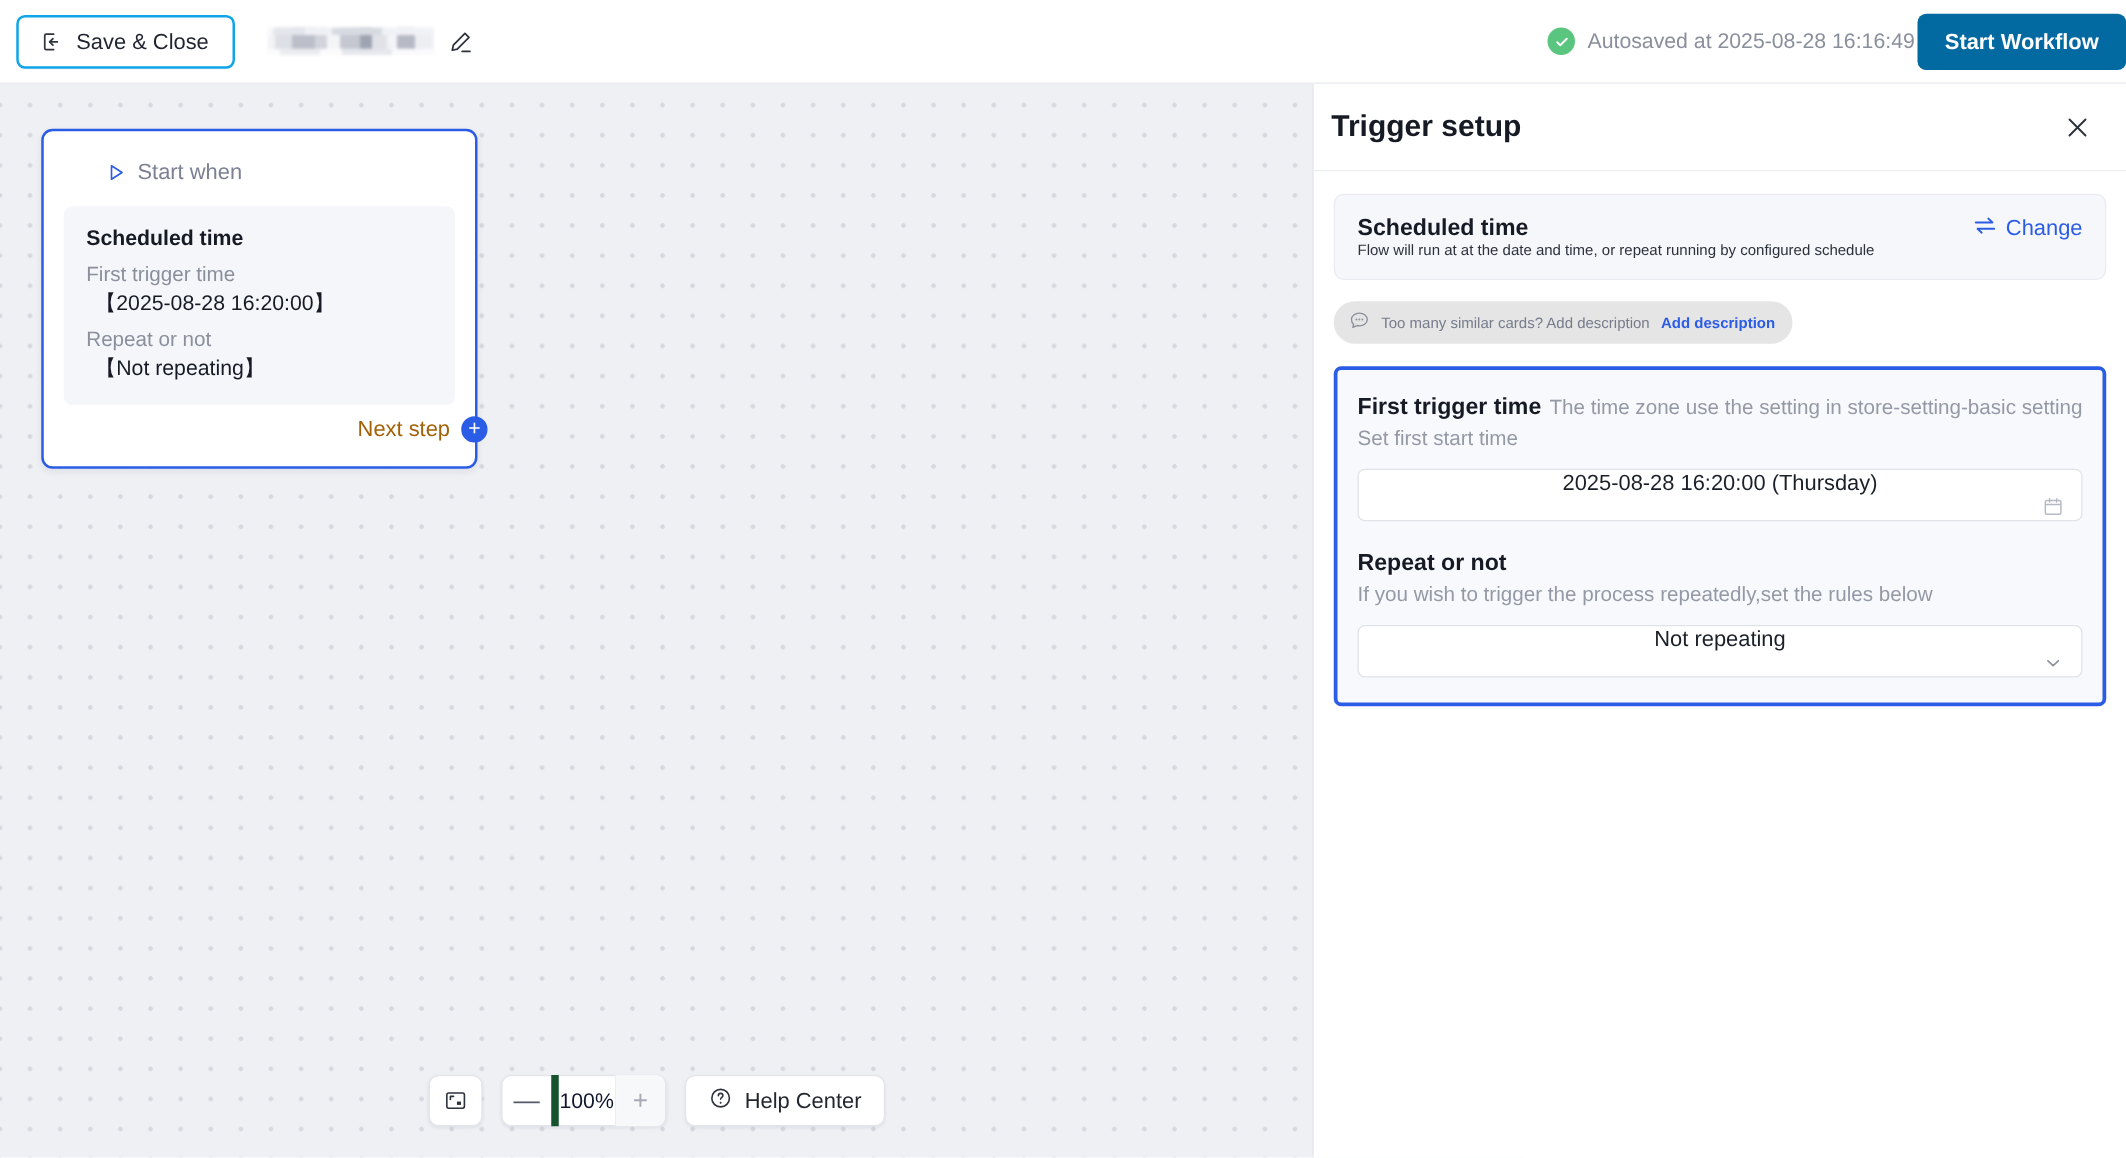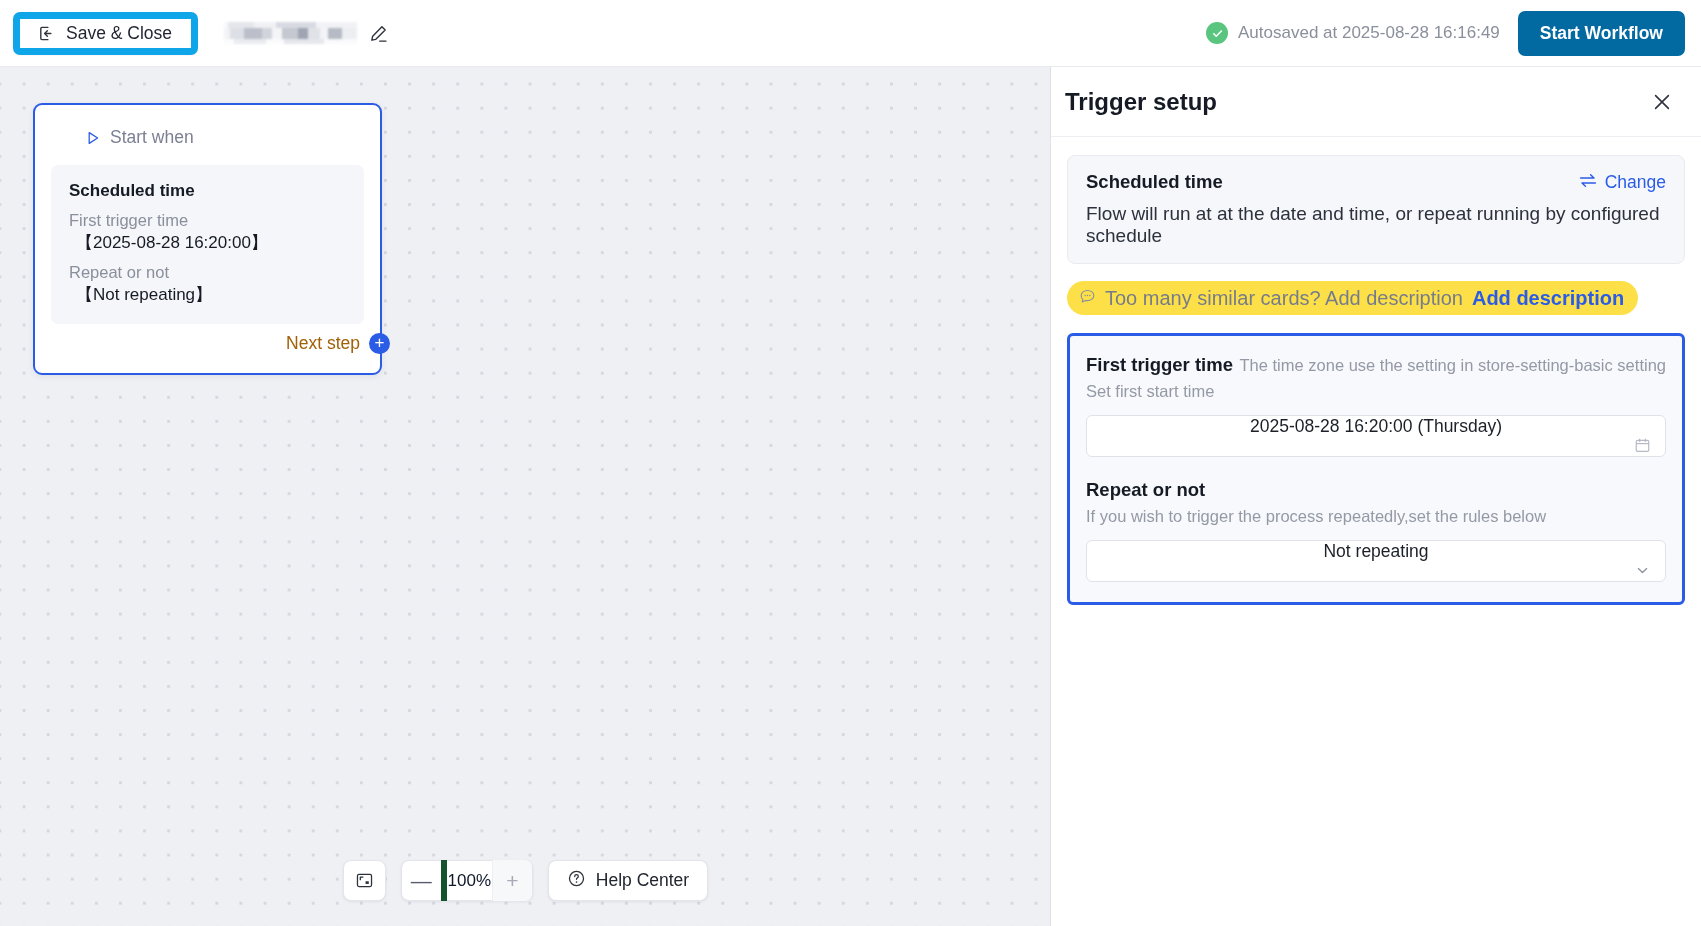--- a/index.html
+++ b/index.html
@@ -18,21 +18,21 @@
     background: #ffffff;
     border-bottom: 1px solid #e8eaef;
     display: flex; align-items: center;
     z-index: 20;
   }
   .save-close-btn {
     margin-left: 13px;
     height: 43px;
     display: flex; align-items: center; gap: 10px;
     padding: 0 19px 0 17px;
-    border: 7px solid #0ea5e9;
+    border: 2px solid #0ea5e9;
     border-radius: 7px;
     background: #fff;
     color: #1f2430;
     font-size: 17.5px;
     cursor: pointer;
     box-shadow: 0 1px 1px rgba(16,24,40,0.03);
   }
   .save-close-btn svg { display: block; }
 
   .doc-title-wrap {
@@ -68,22 +68,21 @@
   .doc-title-redacted::after {
     content: "";
     position: absolute; left: 0; right: 0; bottom: 0; height: 5px;
     background: linear-gradient(90deg,#fafbfc 0 10px,#e9ebf0 10px 42px,#fbfbfc 42px 60px,#e4e6ec 60px 100px,#fafafc 100px 133px);
   }
   .edit-pencil { cursor: pointer; display: flex; align-items: center; }
 
   .topbar-right {
     margin-left: auto;
     display: flex; align-items: center;
-    padding-right: 16px;
-    gap: 18px;
+    gap: 2px;
   }
   .autosave {
     display: flex; align-items: center; gap: 10px;
     color: #8a8f9c; font-size: 17px;
   }
   .check-badge {
     width: 22px; height: 22px; border-radius: 50%;
     background: #5ac57e;
     display: flex; align-items: center; justify-content: center;
   }
@@ -226,30 +225,30 @@
     border-radius: 8px;
     padding: 15px 18px 16px 18px;
   }
   .sched-row1 { display: flex; align-items: center; }
   .sched-title { font-size: 18.5px; font-weight: bold; color: #151a24; }
   .change-link {
     margin-left: auto;
     display: flex; align-items: center; gap: 8px;
     color: #2b5ce6; font-size: 17.5px; cursor: pointer;
   }
-  .sched-desc { margin-top: 10px; font-size: 19px; color: #2c313c; }
+  .sched-desc { font-size: 12px; color: #2c313c; }
 
   .hint-pill {
     margin-top: 17px;
-    background: #fde047;
+    background: #e5e5e5;
     border-radius: 17px;
     height: 34px;
     display: inline-flex; align-items: center; gap: 9px;
     padding: 0 14px 0 12px;
-    font-size: 20px; color: #767c8b;
+    font-size: 12px; color: #767c8b;
   }
   .hint-pill .add-desc-link { color: #2b5ce6; font-weight: bold; cursor: pointer; }
 
   .focus-box {
     margin-top: 18px;
     border: 3px solid #2b5ce6;
     border-radius: 6px;
     background: #f8f9fc;
     padding: 18px 16px 20px 16px;
   }

